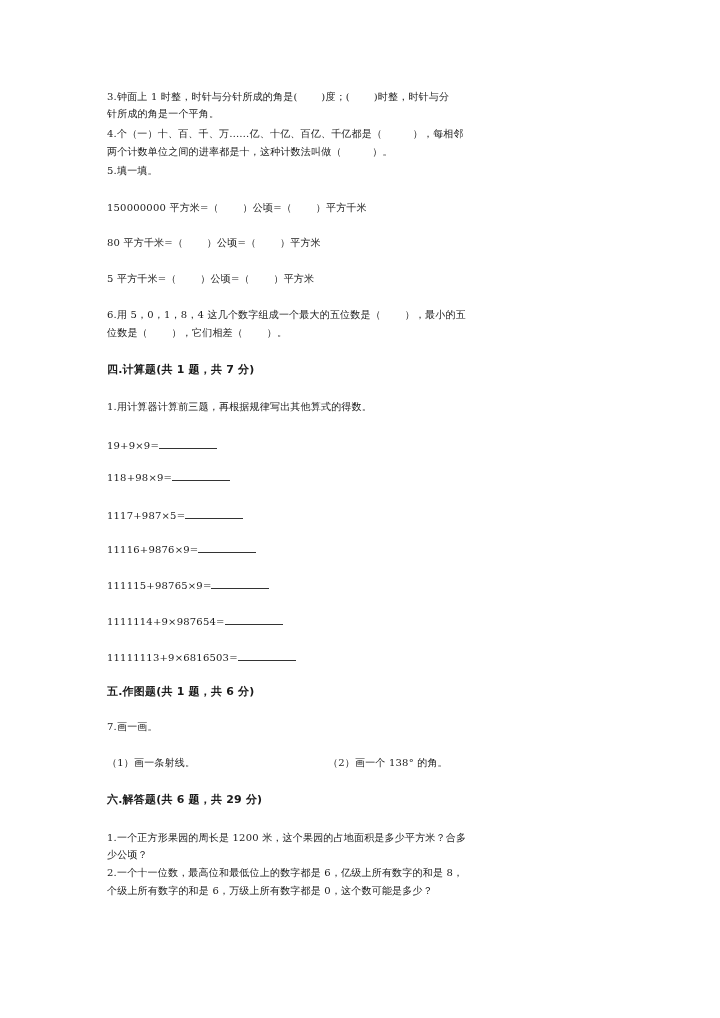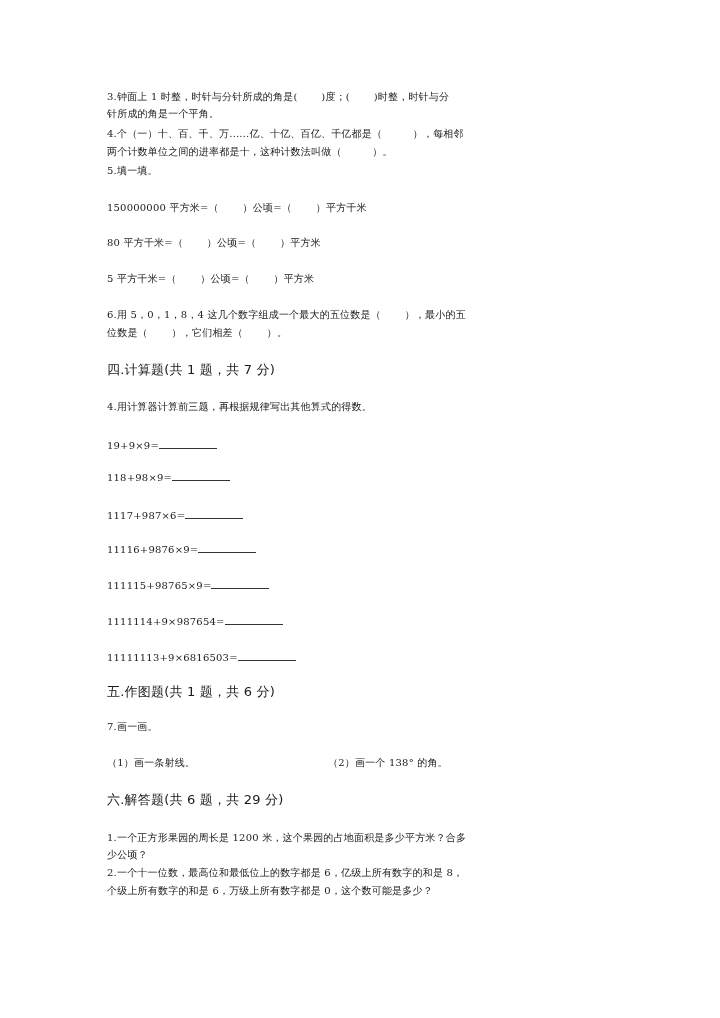--- a/index.html
+++ b/index.html
@@ -1,20 +1,20 @@
 <!DOCTYPE html>
 <html><head>
 <meta charset="utf-8">
 <style>
   html, body { margin: 0; padding: 0; background: #ffffff; }
   body { width: 720px; height: 1018px; position: relative; overflow: hidden;
          font-family: "DejaVu Serif", "Liberation Serif", serif; color: #1a1a1a; }
   .ln { position: absolute; left: 107px; font-size: 10px; line-height: 18px;
         white-space: pre; letter-spacing: 0.2px; }
-  .hd { font-weight: normal; font-family: "DejaVu Sans", "Liberation Sans", sans-serif; font-size: 13px; text-align: right; }
+  .hd { font-weight: bold; font-family: "DejaVu Sans", "Liberation Sans", sans-serif; font-size: 11px; text-align: right; }
   .blank { display: inline-block; border-bottom: 1px solid #333; width: 58px; height: 12px; vertical-align: baseline; }
   .q { cursor: text; }
 </style>
 </head>
 <body>
 
 <div class="ln" style="top:88px">3.钟面上 1 时整，时针与分针所成的角是(　　 )度；(　　 )时整，时针与分</div>
 <div class="ln" style="top:105px">针所成的角是一个平角。</div>
 
 <div class="ln" style="top:125px">4.个（一）十、百、千、万……亿、十亿、百亿、千亿都是（　　　），每相邻</div>
@@ -22,25 +22,25 @@
 
 <div class="ln" style="top:162px">5.填一填。</div>
 <div class="ln" style="top:199px">150000000 平方米=（　　 ）公顷=（　　 ）平方千米</div>
 <div class="ln" style="top:234px">80 平方千米=（　　 ）公顷=（　　 ）平方米</div>
 <div class="ln" style="top:270px">5 平方千米=（　　 ）公顷=（　　 ）平方米</div>
 
 <div class="ln" style="top:306px">6.用 5，0，1，8，4 这几个数字组成一个最大的五位数是（　　 ），最小的五</div>
 <div class="ln" style="top:324px">位数是（　　 ），它们相差（　　 ）。</div>
 
 <div class="ln hd" style="top:361px">四.计算题(共 1 题，共 7 分)</div>
-<div class="ln" style="top:398px">4.用计算器计算前三题，再根据规律写出其他算式的得数。</div>
+<div class="ln" style="top:398px">1.用计算器计算前三题，再根据规律写出其他算式的得数。</div>
 
 <div class="ln" style="top:436px"><span>19+9×9=</span><span class="blank q"></span></div>
 <div class="ln" style="top:468px"><span>118+98×9=</span><span class="blank q"></span></div>
-<div class="ln" style="top:506px"><span>1117+987×6=</span><span class="blank q"></span></div>
+<div class="ln" style="top:506px"><span>1117+987×5=</span><span class="blank q"></span></div>
 <div class="ln" style="top:540px"><span>11116+9876×9=</span><span class="blank q"></span></div>
 <div class="ln" style="top:576px"><span>111115+98765×9=</span><span class="blank q"></span></div>
 <div class="ln" style="top:612px"><span>1111114+9×987654=</span><span class="blank q"></span></div>
 <div class="ln" style="top:648px"><span>11111113+9×6816503=</span><span class="blank q"></span></div>
 
 <div class="ln hd" style="top:683px">五.作图题(共 1 题，共 6 分)</div>
 <div class="ln" style="top:718px">7.画一画。</div>
 <div class="ln" style="top:754px">（1）画一条射线。</div>
 <div class="ln" style="top:754px; left:328px">（2）画一个 138° 的角。</div>
 

